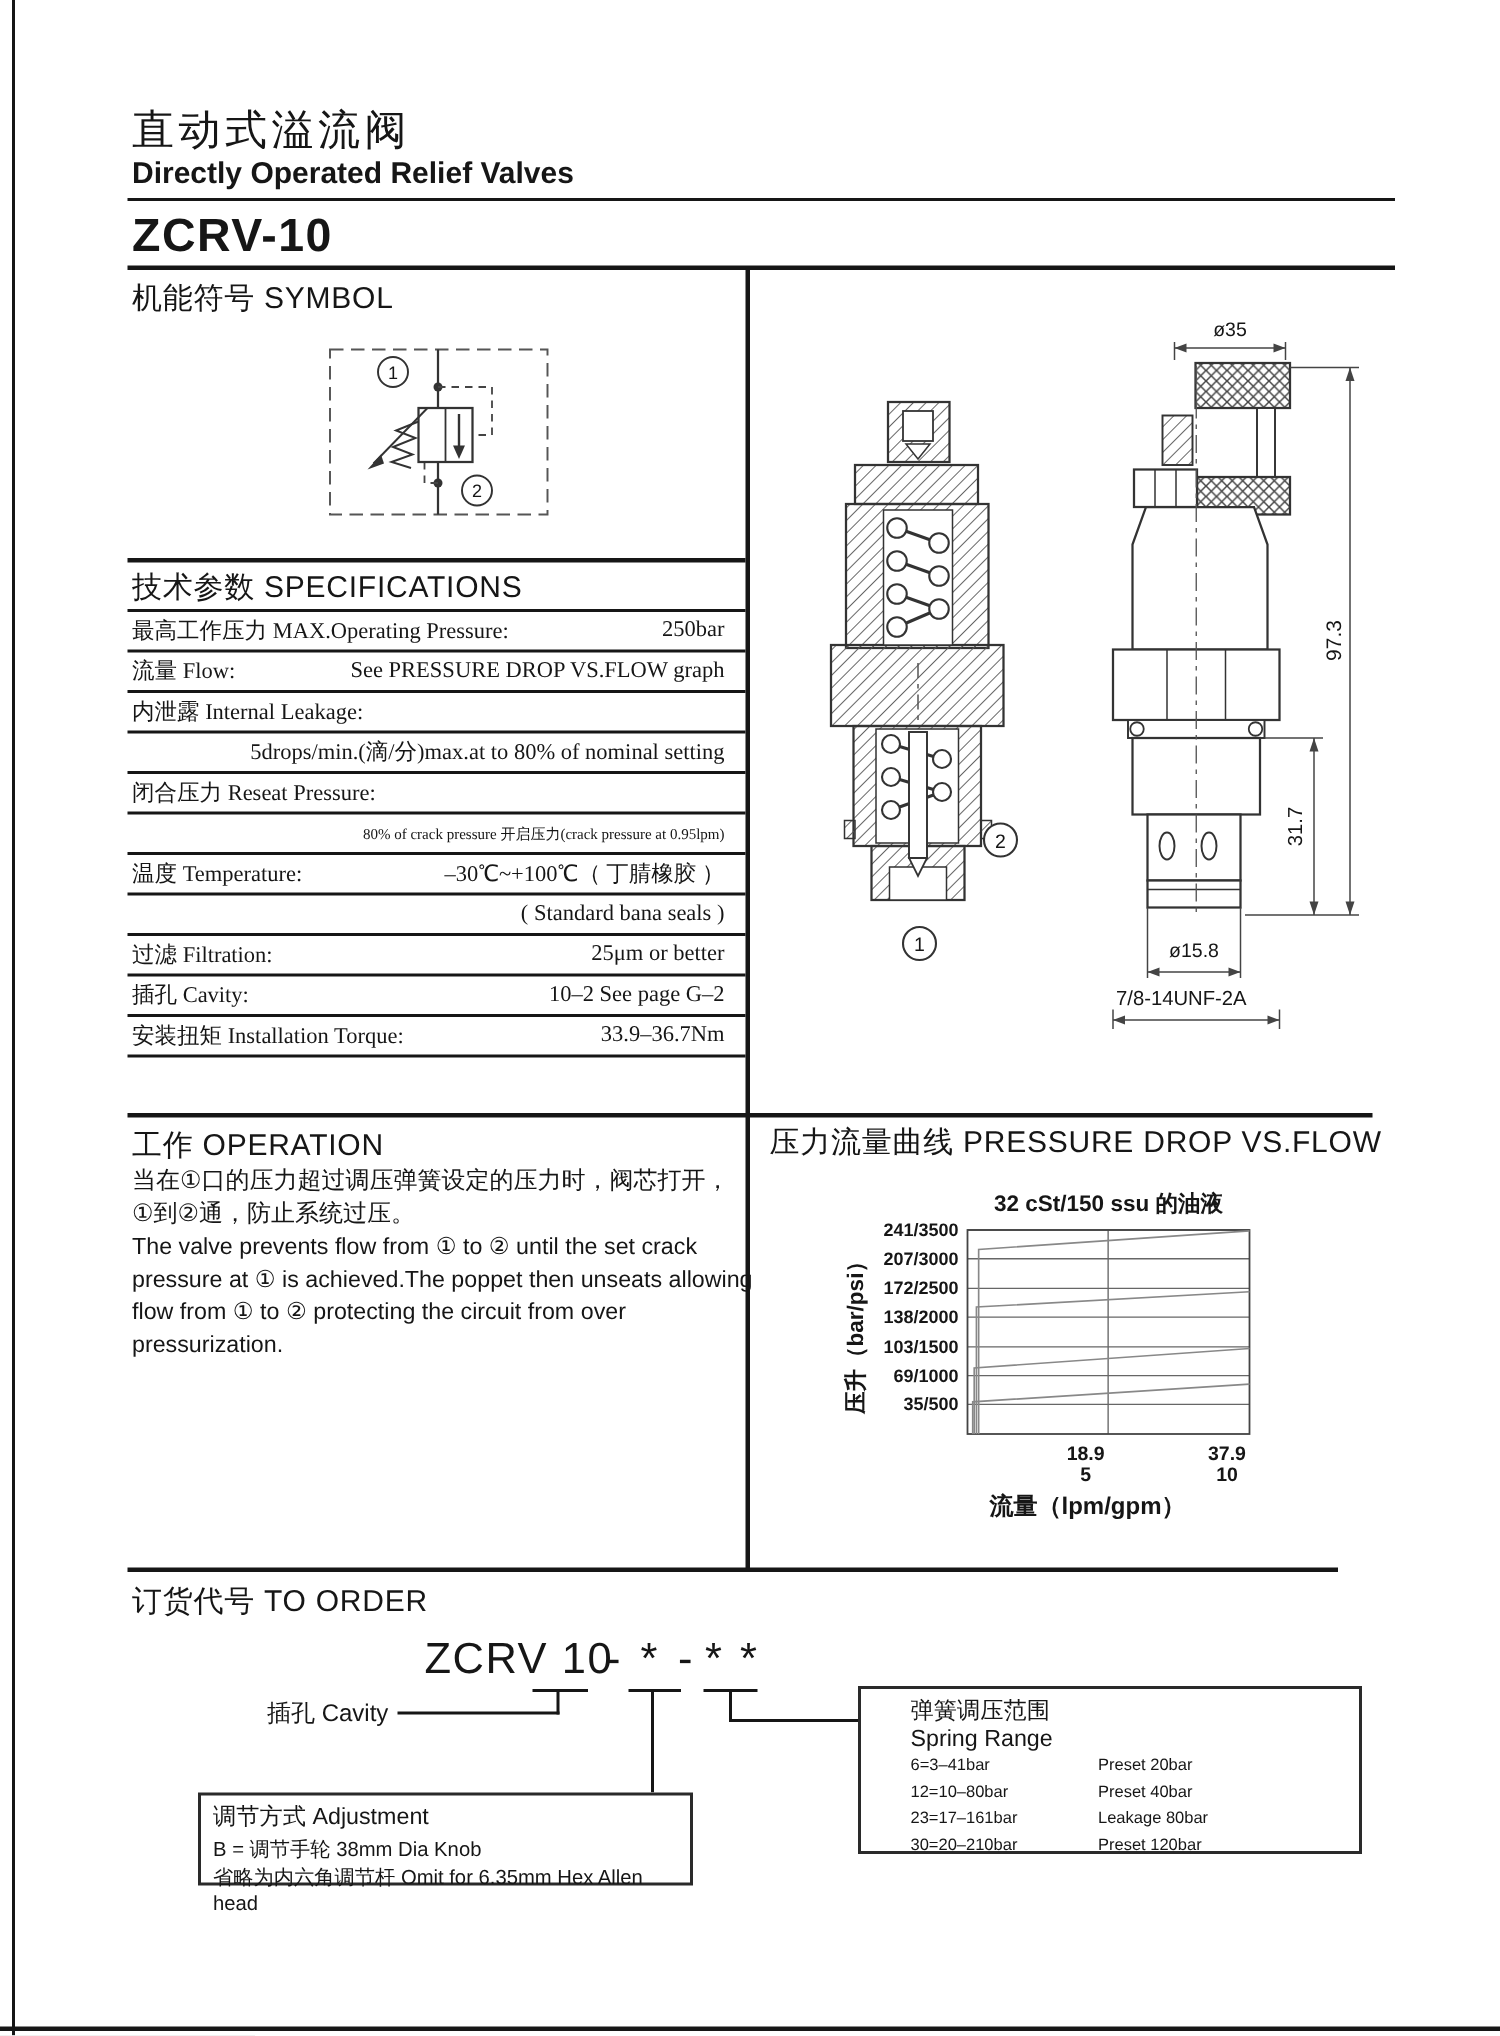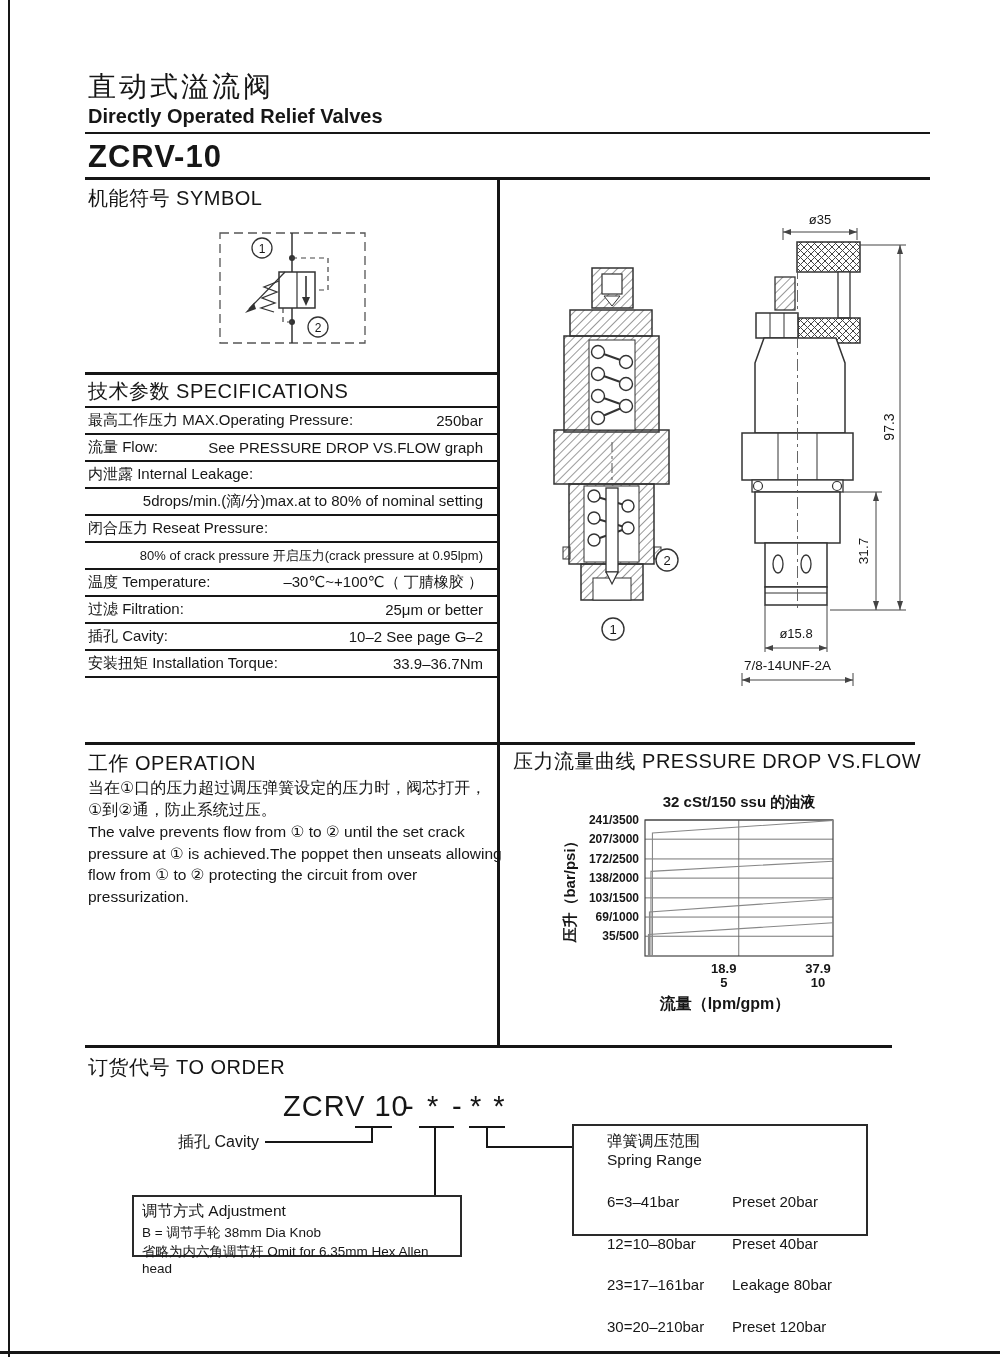--- a/index.html
+++ b/index.html
@@ -4,33 +4,33 @@
 <style>
   html,body{margin:0;padding:0;background:#e8e8e8;}
   #page{position:relative;width:1000px;height:1357px;background:#ffffff;
         font-family:"Liberation Sans","DejaVu Sans",sans-serif;color:#161616;overflow:hidden;}
   .abs{position:absolute;}
   .rule{position:absolute;background:#161616;}
   .title-cn{font-size:28px;font-weight:normal;letter-spacing:3px;}
   .title-en{font-size:20px;font-weight:bold;}
   .model{font-size:31px;font-weight:bold;letter-spacing:1px;}
   .sec-h{font-size:20px;font-weight:normal;letter-spacing:0.5px;white-space:nowrap;}
-  #spec-rows{position:absolute;left:85px;top:406px;width:412px;border-top:2px solid #161616;}
+  #spec-rows{position:absolute;left:85px;top:406px;width:412px;border-top:2px solid #161616;font-family:Liberation Serif, serif;}
   .spec-row{box-sizing:border-box;height:27px;border-bottom:2px solid #161616;display:flex;
             align-items:center;justify-content:space-between;padding:0 14px 0 3px;font-size:15px;}
   .spec-row .s-lbl,.spec-row .s-val{white-space:nowrap;}
-  .spec-row.small .s-val{font-size:13px;}
+  .spec-row.small .s-val{font-size:10px;}
   .op-cn{font-size:16px;line-height:22px;white-space:nowrap;text-align:center;}
   .op-en{font-size:15.5px;line-height:21.5px;}
   .order-code{font-size:29px;letter-spacing:1px;white-space:nowrap;}
   .order-box{position:absolute;box-sizing:border-box;border:2px solid #2a2a2a;background:#fff;}
   .adj-l1{font-size:15.5px;margin:4px 0 2px 8px;}
   .adj-l2,.adj-l3{font-size:13.5px;margin:1px 0 0 8px;}
   .spr-t{font-size:15.5px;margin-left:33px;line-height:19px;}
-  .spr-row{font-size:15px;margin-left:33px;line-height:17.5px;margin-top:24px;}
+  .spr-row{font-size:11px;margin-left:33px;line-height:17.5px;}
   .spr-row .c1{display:inline-block;width:125px;}
   svg{position:absolute;overflow:visible;}
   svg text{fill:#161616;}
 </style>
 </head>
 <body>
 
 <div id="page">
 
   <div class="rule" style="left:8px;top:0;width:2px;height:1357px;"></div>
@@ -90,20 +90,24 @@
         <span class="s-lbl">闭合压力 Reseat Pressure:</span>
         <span class="s-val"></span>
       </div>
       <div class="spec-row small">
         <span class="s-lbl"></span>
         <span class="s-val">80% of crack pressure 开启压力(crack pressure at 0.95lpm)</span>
       </div>
       <div class="spec-row">
         <span class="s-lbl">温度 Temperature:</span>
         <span class="s-val">–30℃~+100℃（ 丁腈橡胶 ）</span>
+      </div>
+      <div class="spec-row">
+        <span class="s-lbl"></span>
+        <span class="s-val">( Standard bana seals )</span>
       </div>
       <div class="spec-row">
         <span class="s-lbl">过滤 Filtration:</span>
         <span class="s-val">25μm or better</span>
       </div>
       <div class="spec-row">
         <span class="s-lbl">插孔 Cavity:</span>
         <span class="s-val">10–2 See page G–2</span>
       </div>
       <div class="spec-row">
@@ -284,21 +288,21 @@
   <div class="rule" style="left:486px;top:1146px;width:86px;height:2px;"></div>
 
   <div class="abs" style="left:178px;top:1132px;font-size:16px;">插孔 Cavity</div>
 
   <div class="order-box" style="left:132px;top:1195px;width:330px;height:62px;">
     <div class="adj-l1">调节方式 Adjustment</div>
     <div class="adj-l2">B = 调节手轮  38mm Dia Knob</div>
     <div class="adj-l3">省略为内六角调节杆 Omit for 6.35mm Hex Allen head</div>
   </div>
 
-  <div class="order-box" style="left:572px;top:1124px;width:296px;height:112px;padding-top:5px;">
+  <div class="order-box" style="left:572px;top:1124px;width:336px;height:112px;padding-top:5px;">
     <div class="spr-t">弹簧调压范围</div>
     <div class="spr-t">Spring Range</div>
     <div id="spring-rows">
         <div class="spr-row"><span class="c1">6=3–41bar</span><span>Preset 20bar</span></div>
         <div class="spr-row"><span class="c1">12=10–80bar</span><span>Preset 40bar</span></div>
         <div class="spr-row"><span class="c1">23=17–161bar</span><span>Leakage 80bar</span></div>
         <div class="spr-row"><span class="c1">30=20–210bar</span><span>Preset 120bar</span></div>
       </div>
   </div>
 

